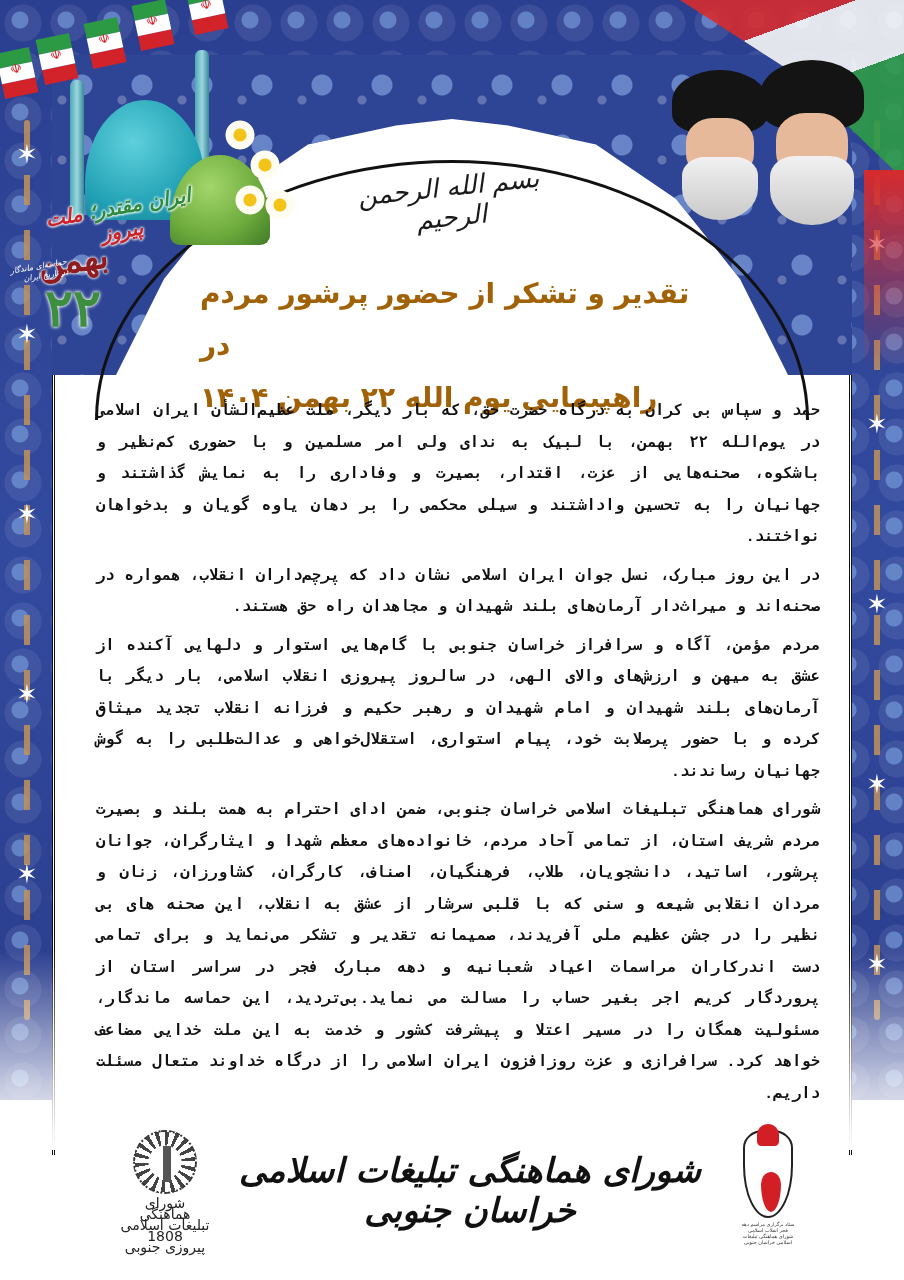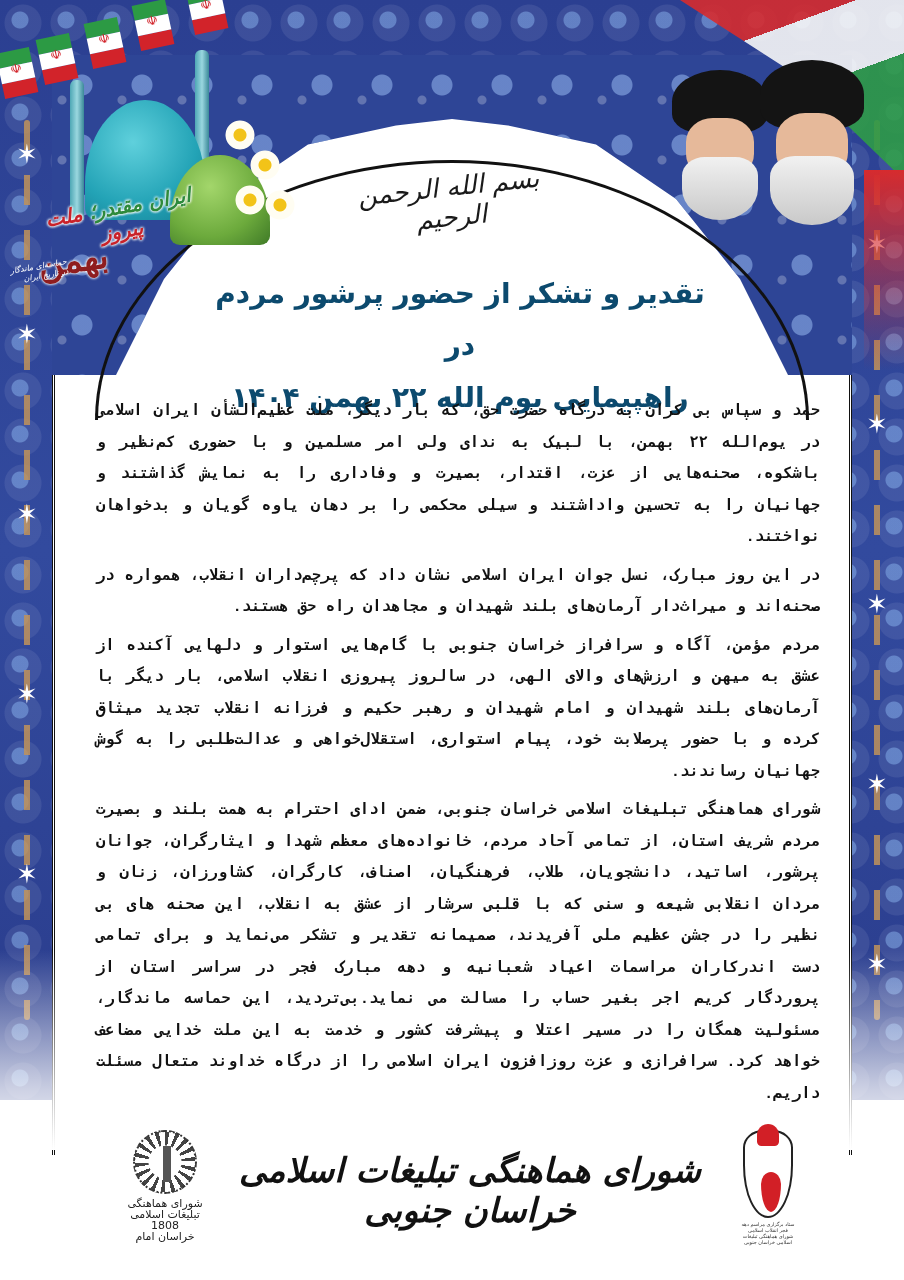--- a/index.html
+++ b/index.html
@@ -124,22 +124,22 @@
 
     
     .bismillah {
       position: absolute; left: 340px; top: 172px; width: 220px; height: 60px;
       text-align: center; font-family: "DejaVu Serif", serif; font-size: 26px; color: #1a1a1a;
       font-style: italic; transform: rotate(-6deg);
     }
 
     
     .title {
-      position: absolute; left: 200px; top: 268px; width: 520px; text-align: center;
-      font-family: "DejaVu Sans", sans-serif; font-weight: bold; color: #0c4a6e;
+      position: absolute; left: 200px; top: 268px; width: 520px; text-align: left;
+      font-family: "DejaVu Sans", sans-serif; font-weight: bold; color: #a16207;
       font-size: 28px; line-height: 52px;
     }
 
     
     .body-text {
       position: absolute; left: 96px; top: 396px; width: 724px;
       font-family: Liberation Mono, monospace; font-weight: bold; font-size: 15.5px; line-height: 31.5px; color: #111;
       text-align: justify; text-align-last: right;
     }
     .body-text p { margin-bottom: 7px; }
@@ -150,21 +150,21 @@
       position: absolute; left: 210px; top: 30px; width: 520px; text-align: center;
       font-family: "DejaVu Serif", serif; font-style: italic; font-weight: bold; font-size: 34px; color: #111;
     }
     .logo-left { position: absolute; left: 120px; top: 10px; width: 90px; height: 110px; text-align: center; }
     .logo-left .emblem {
       width: 64px; height: 64px; margin: 0 auto; border-radius: 50%;
       border: 2px dotted #333; position: relative;
       background: radial-gradient(circle, #fff 0 16px, transparent 17px), repeating-conic-gradient(#444 0 8deg, #fff 8deg 20deg);
     }
     .logo-left .emblem::after { content: ""; position: absolute; left: 28px; top: 14px; width: 8px; height: 36px; background: #555; }
-    .logo-left .caption { font-size: 11px; color: #222; line-height: 11px; margin-top: 4px; }
+    .logo-left .caption { font-size: 14px; color: #222; line-height: 11px; margin-top: 4px; }
     .logo-right { position: absolute; left: 740px; top: 10px; width: 56px; height: 120px; text-align: center; }
     .logo-right .tulip {
       width: 50px; height: 88px; margin: 0 auto; position: relative;
       border: 2px solid #222; border-radius: 40% 40% 50% 50% / 20% 20% 60% 60%;
     }
     .logo-right .tulip .petal { position: absolute; left: 12px; top: -8px; width: 22px; height: 22px; background: #d21f26; border-radius: 50% 50% 20% 20%; }
     .logo-right .tulip .drop { position: absolute; left: 16px; top: 40px; width: 20px; height: 40px; background: #d21f26; border-radius: 50% 50% 50% 50% / 30% 30% 70% 70%; }
     .logo-right .caption { font-size: 5px; color: #333; line-height: 6px; margin-top: 3px; }
   </style>
 </head>
@@ -239,20 +239,21 @@
     <div class="flower" style="left:225px;top:130px"></div>
   </div>
 
   <div class="slogan">
     <span>ایران مقتدر؛</span>
     <span class="red">ملت پیروز</span>
   </div>
 
   <div class="bahman">
     <span class="bahman-word">بهمن</span>
+    <span class="bahman-num">۲۲</span>
   </div>
   <div class="bahman-small">حماسه‌ای ماندگار در تاریخ ایران</div>
 
   <div class="portraits">
     <div class="portrait" style="left:0;top:10px;width:96px;height:150px">
       <div class="turban"></div>
         <div class="face"></div>
         <div class="beard"></div>
     </div>
     <div class="portrait" style="left:88px;top:0;width:104px;height:165px">
@@ -283,18 +284,18 @@
           <div class="drop"></div>
       </div>
       <div class="caption">ستاد برگزاری مراسم دهه فجر انقلاب اسلامی شورای هماهنگی تبلیغات اسلامی خراسان جنوبی</div>
     </div>
     <div class="footer-org">شورای هماهنگی تبلیغات اسلامی خراسان جنوبی</div>
     <div class="logo-left">
       <div class="emblem"></div>
       <div class="caption">
         <div>شورای هماهنگی تبلیغات اسلامی</div>
         <div>1808</div>
-        <div>خراسان امام</div>
+        <div>پیروزی جنوبی</div>
       </div>
     </div>
   </div>
 
 </div>
 
 </body></html>

